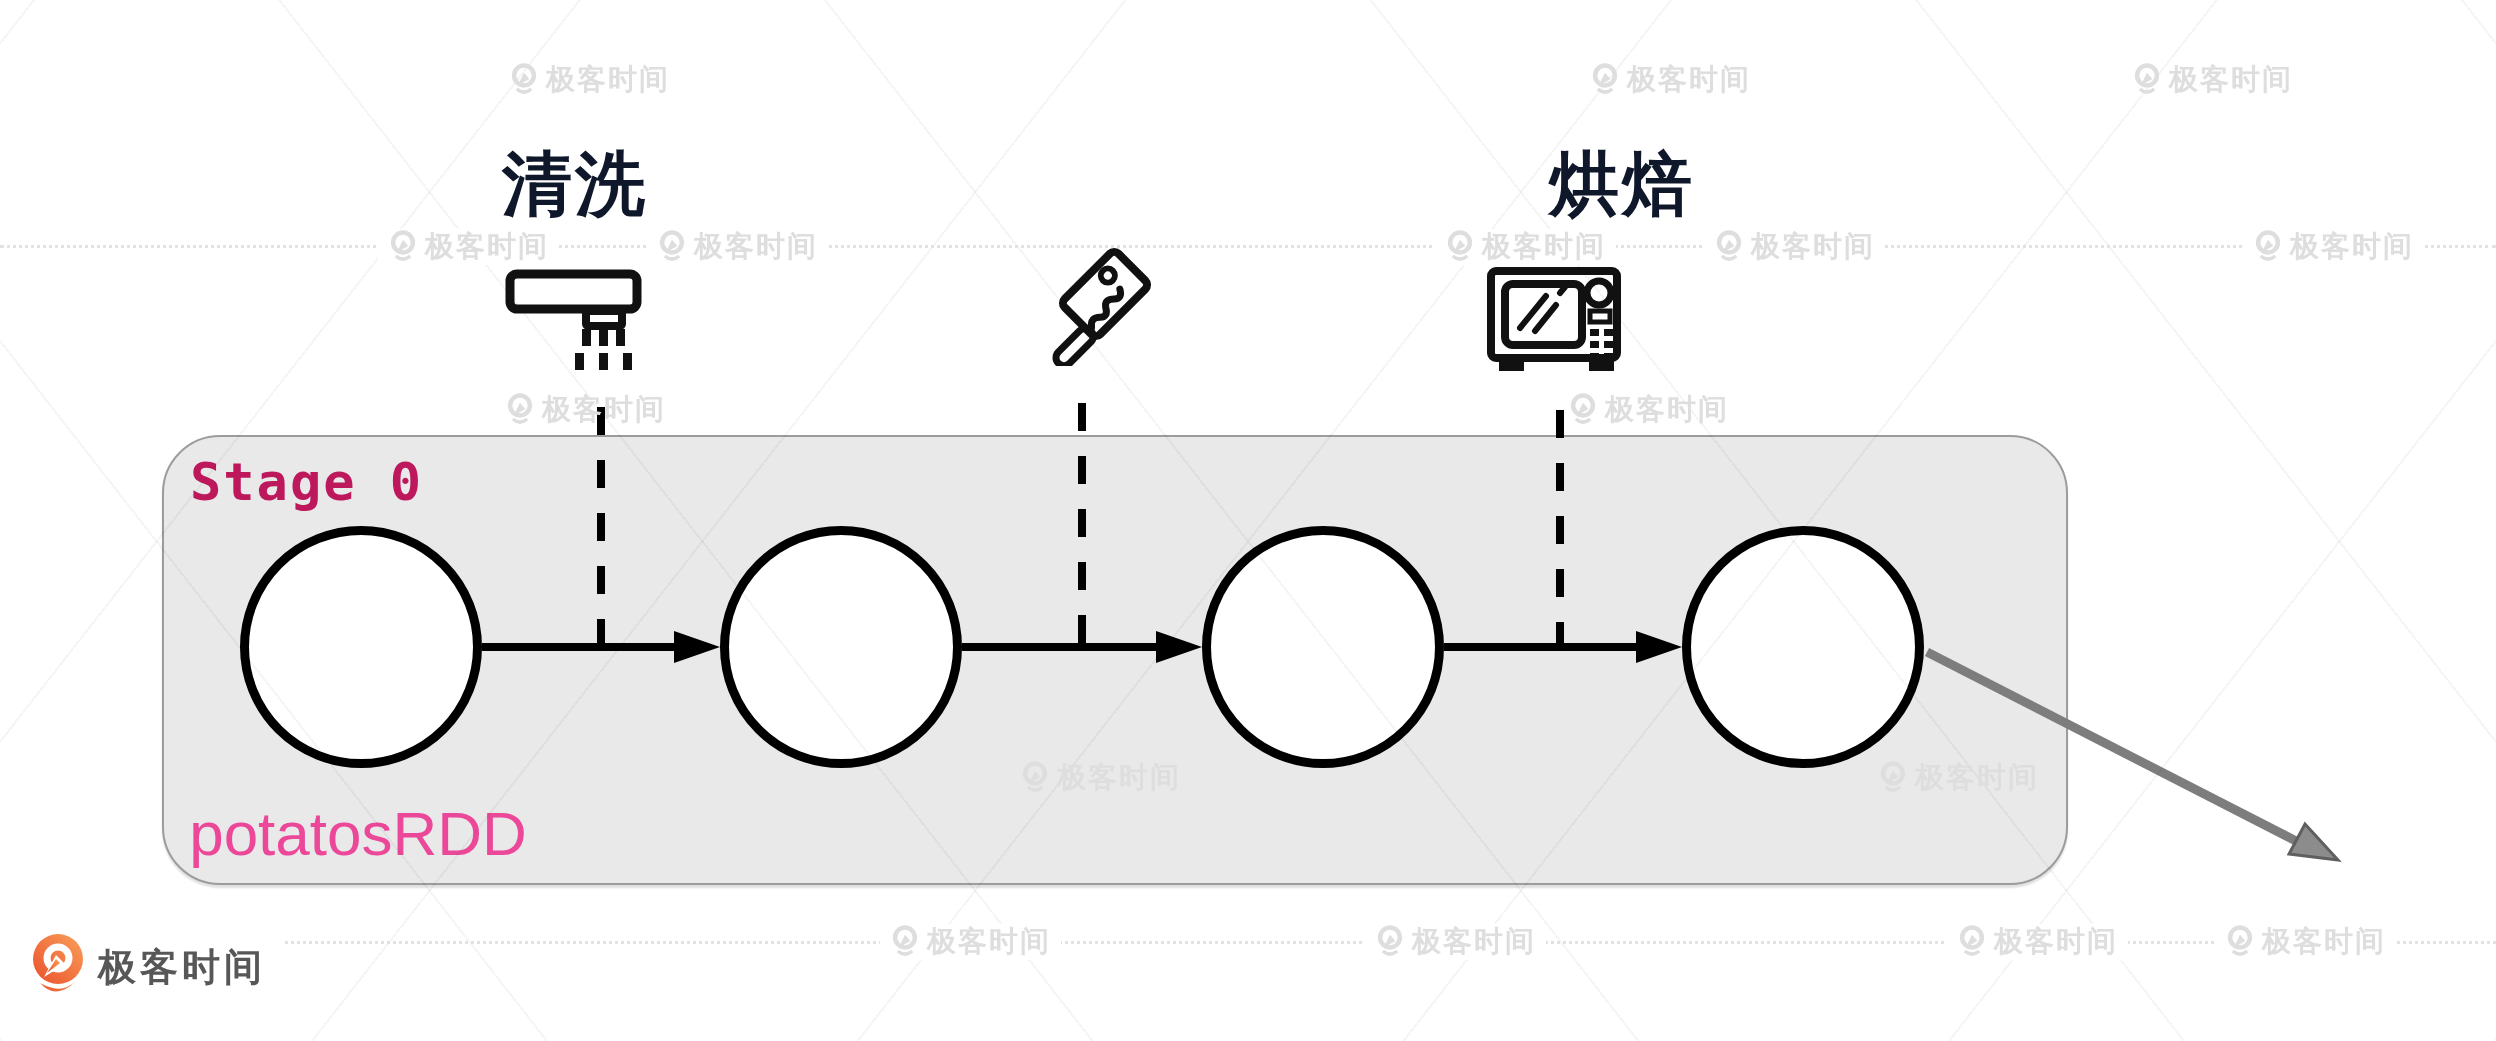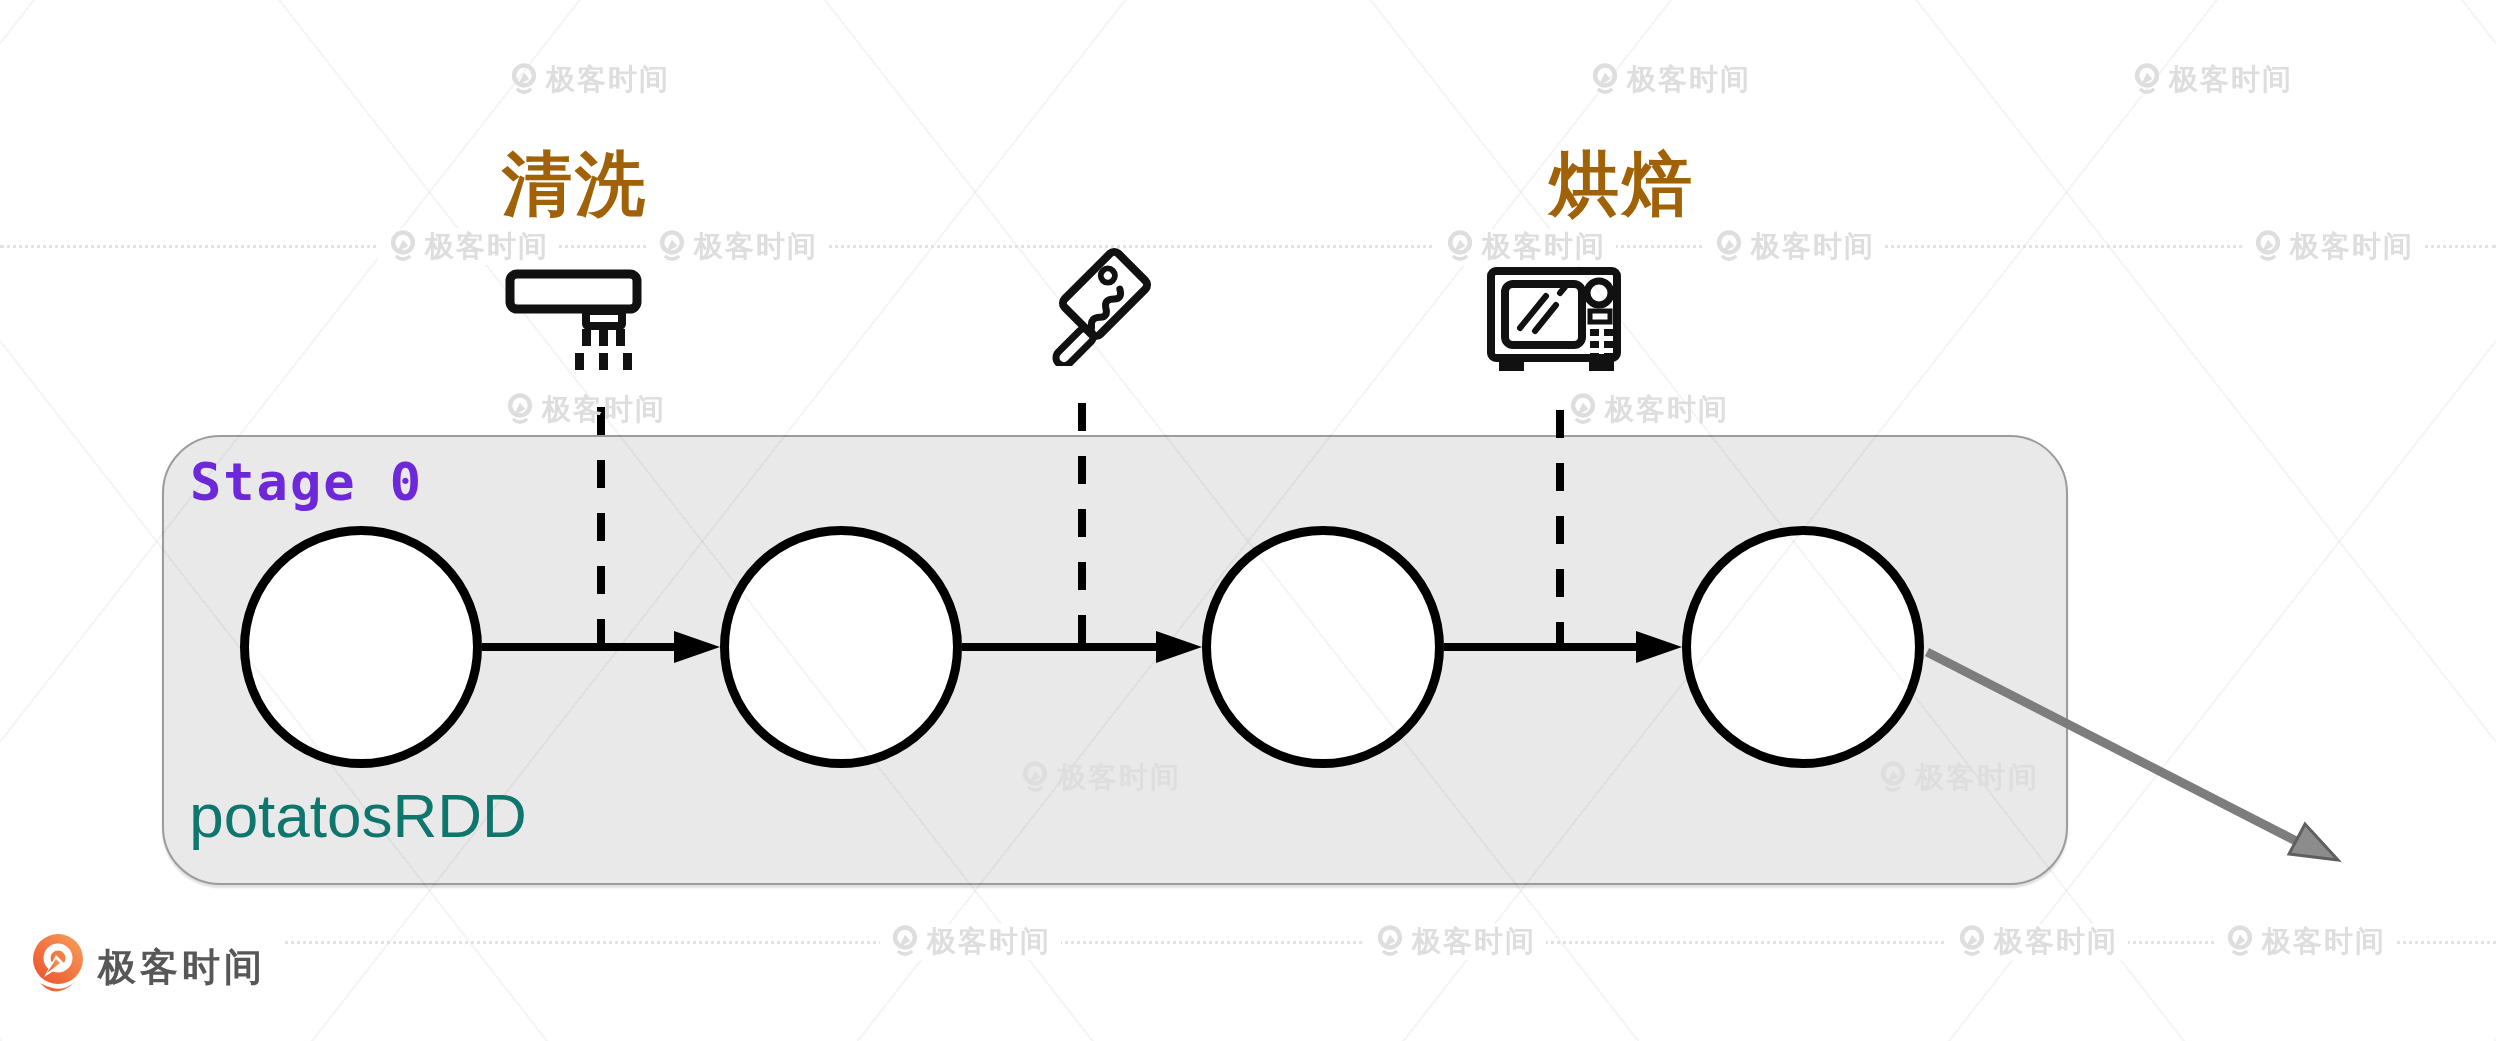--- a/index.html
+++ b/index.html
@@ -25,45 +25,45 @@
   .wm{
     position:absolute;display:flex;align-items:center;gap:7px;
     height:36px;transform:translateY(-50%);
     white-space:nowrap;
   }
   .wm.masked{background:#ffffff;padding:0 10px;}
   .wm-text{font-size:29px;color:#dedede;font-weight:600;letter-spacing:2px;}
   
   .op-label{
     position:absolute;top:148px;transform:translateX(-50%);
-    font-size:70px;font-weight:600;color:#a16207;letter-spacing:3px;
+    font-size:70px;font-weight:600;color:#0f172a;letter-spacing:3px;
     z-index:10;line-height:1.05;
   }
   .op-icon{position:absolute;z-index:10;}
   
   .stage-box{
     position:absolute;left:162px;top:435px;width:1906px;height:450px;
     background:#e9e9e9;border:2px solid #9c9c9c;border-radius:58px;
     box-shadow:0 3px 2px rgba(0,0,0,.12);
     z-index:5;box-sizing:border-box;
   }
   .stage-title{
     position:absolute;left:190px;top:452px;z-index:12;
     font-family:"DejaVu Sans Mono","Liberation Mono",monospace;
-    font-weight:bold;font-size:52px;color:#6d28d9;letter-spacing:2px;
+    font-weight:bold;font-size:52px;color:#be185d;letter-spacing:2px;
   }
   
   .rdd-circle{
     position:absolute;top:526px;width:224px;height:224px;
     border:9px solid #000;border-radius:50%;background:#fff;
     z-index:20;box-sizing:content-box;
   }
   .rdd-label{
-    position:absolute;top:780px;transform:translateX(-50%);
-    font-size:62px;color:#0f766e;z-index:22;white-space:nowrap;
+    position:absolute;top:798px;transform:translateX(-50%);
+    font-size:62px;color:#ec4899;z-index:22;white-space:nowrap;
   }
   
   .overlay{position:absolute;left:0;top:0;z-index:25;pointer-events:none;}
   
   .logo{position:absolute;left:32px;top:933px;display:flex;align-items:center;z-index:30;}
   .logo-text{margin-left:14px;font-size:38px;color:#575757;font-weight:600;letter-spacing:4px;}
 </style>
 </head>
 <body>
 

